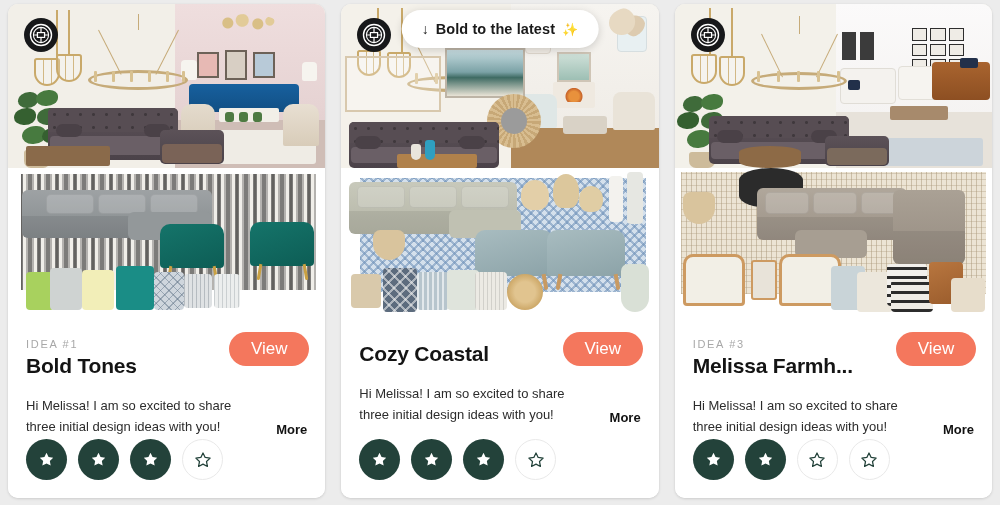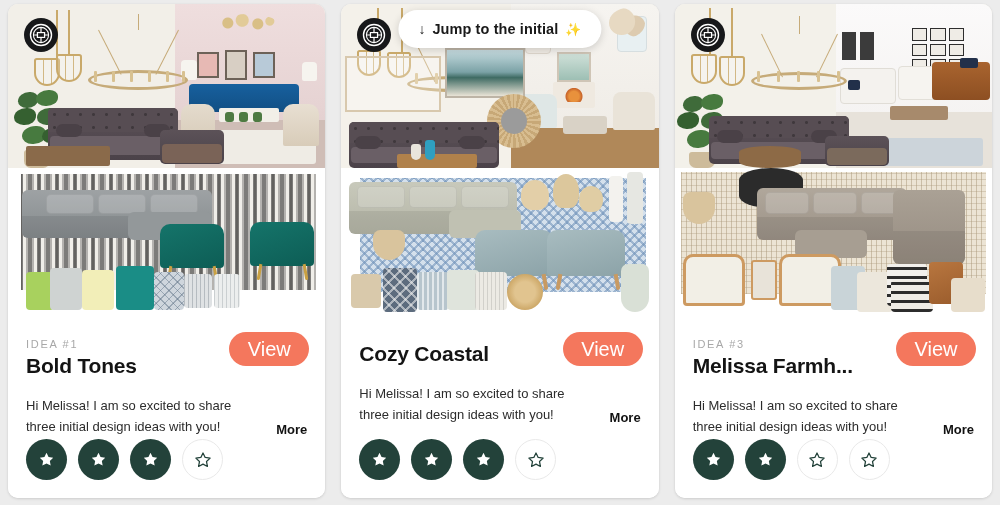--- a/index.html
+++ b/index.html
@@ -233,21 +233,21 @@
 
   .view-btn {
     position: absolute;
     top: 12px; right: 16px;
     width: 80px; height: 34px;
     border: none;
     border-radius: 17px;
     background: #f4775d;
     color: #ffffff;
     font-family: "Liberation Sans", sans-serif;
-    font-size: 20px;
+    font-size: 17px;
     font-weight: 400;
     cursor: pointer;
     line-height: 34px;
     padding: 0;
   }
 
   .desc-wrap {
     margin-top: 17px;
     position: relative;
     padding-right: 46px;
@@ -706,17 +706,17 @@
               </svg>
           </button>
         </div>
       </div>
     </div>
 
   </div>
 
   <div class="jump-pill">
     <span class="arrow">↓</span>
-    <span class="jtxt">Jump to the initial</span>
+    <span class="jtxt">Bold to the latest</span>
     <span class="spark">✨</span>
   </div>
 
 </div>
 
 </body></html>

